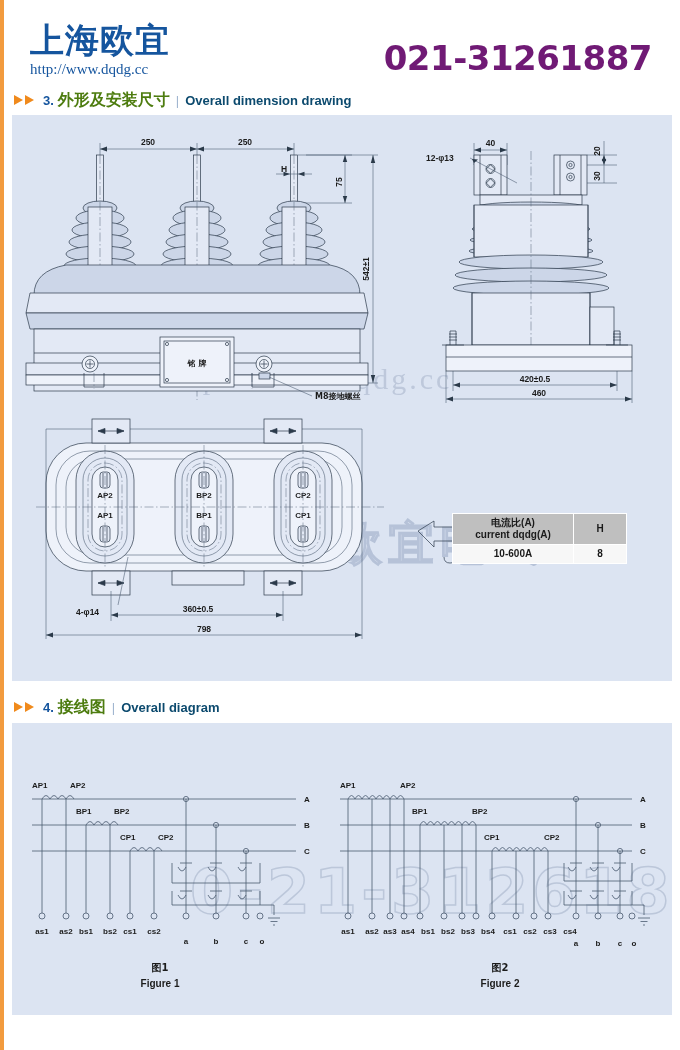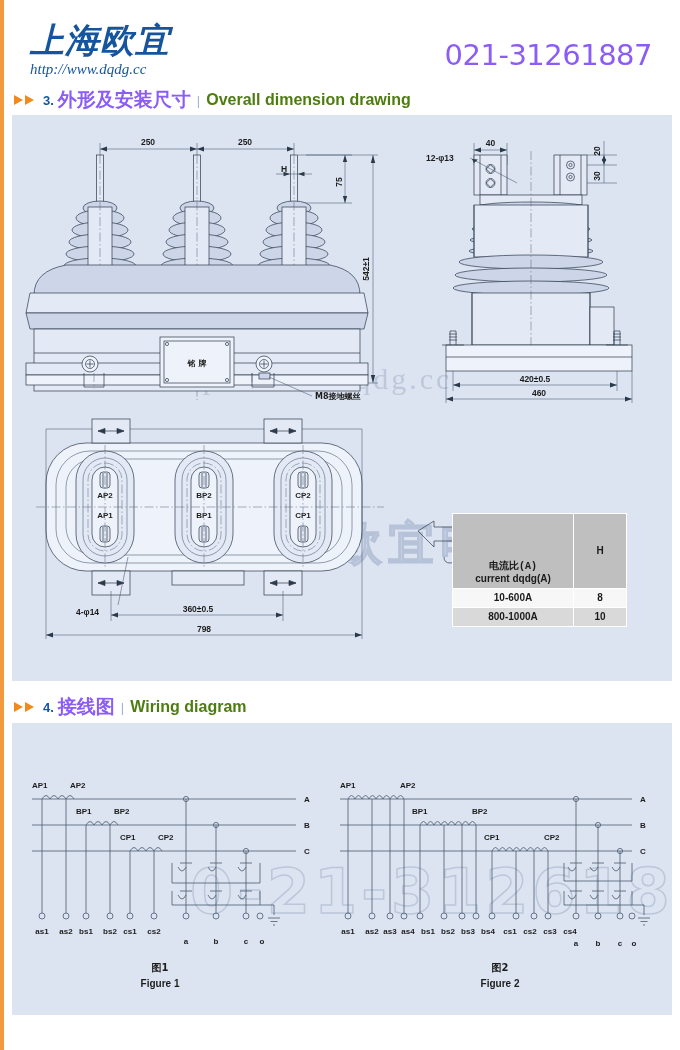--- a/index.html
+++ b/index.html
@@ -4,48 +4,48 @@
 <style>
   html,body{margin:0;padding:0;background:#fff;}
   body{
     width:680px;height:1050px;position:relative;overflow:hidden;
     font-family:"Liberation Sans","DejaVu Sans",sans-serif;
     -webkit-font-smoothing:antialiased;
   }
   .edge-stripe{position:absolute;left:0;top:0;width:4px;height:1050px;background:#f08a1c;opacity:.85;}
   
   .header{position:absolute;left:0;top:0;width:680px;height:88px;}
-  .logo{position:absolute;left:30px;top:22px;font-style:italic;}
+  .logo{position:absolute;left:30px;top:22px;}
   .logo-cn{font-family:"DejaVu Sans",sans-serif;font-weight:bold;font-size:34px;color:#15559e;letter-spacing:1px;line-height:36px;white-space:nowrap;}
   .logo-url{font-family:"Liberation Serif","DejaVu Serif",serif;font-size:15px;color:#15559e;line-height:18px;margin-top:2px;white-space:nowrap;}
-  .phone{position:absolute;right:28px;top:38px;font-family:"DejaVu Sans",sans-serif;font-weight:normal;font-size:29px;color:#8b5cf6;letter-spacing:-.5px;white-space:nowrap;}
+  .phone{position:absolute;right:28px;top:38px;font-family:"DejaVu Sans",sans-serif;font-weight:bold;font-size:34px;color:#701a75;letter-spacing:-.5px;white-space:nowrap;}
   
   .sec-title{position:absolute;height:18px;display:flex;align-items:center;white-space:nowrap;}
   .arrows{display:inline-block;margin-right:7px;line-height:0;}
   .arrows svg{display:block;}
   .sec-num{font-size:13px;font-weight:bold;color:#15559e;margin-right:4px;}
-  .sec-cn{font-size:19px;font-weight:bold;color:#8b5cf6;font-family:"DejaVu Sans",sans-serif;}
+  .sec-cn{font-size:16px;font-weight:bold;color:#4d7c0f;font-family:"DejaVu Sans",sans-serif;}
   .sec-sep{color:#9fb4cf;margin:0 6px;font-size:13px;}
-  .sec-en{font-size:16px;color:#4d7c0f;font-weight:600;}
+  .sec-en{font-size:13px;color:#0c4a6e;font-weight:600;}
   
   .panel{position:absolute;background:#dce4f2;overflow:hidden;}
   .panel .cad{position:absolute;left:0;top:0;}
   
   .wm{position:absolute;pointer-events:none;}
   .wm-url{font-family:"Liberation Serif","DejaVu Serif",serif;color:#b9c4d8;opacity:.85;white-space:nowrap;}
   .wm-cn{font-family:"DejaVu Sans",sans-serif;color:transparent;-webkit-text-stroke:1.3px #b6c2d8;white-space:nowrap;font-weight:bold;}
   .wm-num{font-family:"DejaVu Sans",sans-serif;color:transparent;-webkit-text-stroke:1.5px #bcc7da;white-space:nowrap;font-weight:bold;}
   
   .ratio-table{position:absolute;left:452px;top:513px;border-collapse:collapse;
     font-size:10px;color:#1a1a1a;background:#fff;box-shadow:0 0 0 0 transparent;}
   .ratio-table td,.ratio-table th{border:1px solid #fff;text-align:center;padding:3px 6px;line-height:12px;}
   .ratio-table thead th{background:#bfbfbf;font-weight:bold;font-size:10px;}
   .ratio-table tbody tr:nth-child(odd) td{background:#f7f7f7;}
   .ratio-table tbody tr:nth-child(even) td{background:#d9d9d9;}
-  .ratio-table .cn{font-family:Liberation Mono, monospace;margin-top:44px;}
+  .ratio-table .cn{font-family:Liberation Sans, sans-serif;}
   .ratio-table .col-ratio{width:108px;}
   .ratio-table .col-h{width:40px;}
   .tbl-val{font-weight:bold;margin-top:24px;}
   
   svg text{font-family:"Liberation Sans","DejaVu Sans",sans-serif;fill:#1c1c1c;}
   .dimtxt{font-size:8.5px;font-weight:bold;}
   .lbl{font-size:8px;font-weight:bold;}
   .cnlbl{font-family:"DejaVu Sans",sans-serif;font-size:8px;font-weight:bold;}
   .figtxt{font-size:10px;font-weight:bold;}
   .figcn{font-family:"DejaVu Sans",sans-serif;font-size:10px;font-weight:bold;}
@@ -373,38 +373,34 @@
         <div>current dqdg(A)</div>
       </th>
       <th class="col-h">H</th>
     </tr>
   </thead>
   <tbody>
     <tr>
       <td class="tbl-val">10-600A</td>
       <td class="tbl-val">8</td>
     </tr>
-    <tr>
-      <td class="tbl-val">800-1000A</td>
-      <td class="tbl-val">10</td>
-    </tr>
   </tbody>
 </table>
 
 <div class="sec-title" style="left:14px;top:698px;">
   <span class="arrows">
     <svg width="22" height="12" viewBox="0 0 22 12">
         <polygon points="0,1 9,6 0,11" fill="#f08a1c"></polygon>
         <polygon points="11,1 20,6 11,11" fill="#f08a1c"></polygon>
       </svg>
   </span>
   <span class="sec-num">4.</span>
   <span class="sec-cn">接线图</span>
   <span class="sec-sep">|</span>
-  <span class="sec-en">Wiring diagram</span>
+  <span class="sec-en">Overall diagram</span>
 </div>
 
 <div class="panel" style="left:12px;top:723px;width:660px;height:292px;">
 
   <div class="wm wm-num" style="left:178px;top:132px;font-size:62px;letter-spacing:4px;">0-21-31261887</div>
 
   <svg class="cad" style="left:8px;top:40px;" width="310" height="240" viewBox="0 0 310 240">
 
     <path class="wire" d="M12 36 L276 36"></path>
     <path class="wire" d="M12 62 L276 62"></path>

